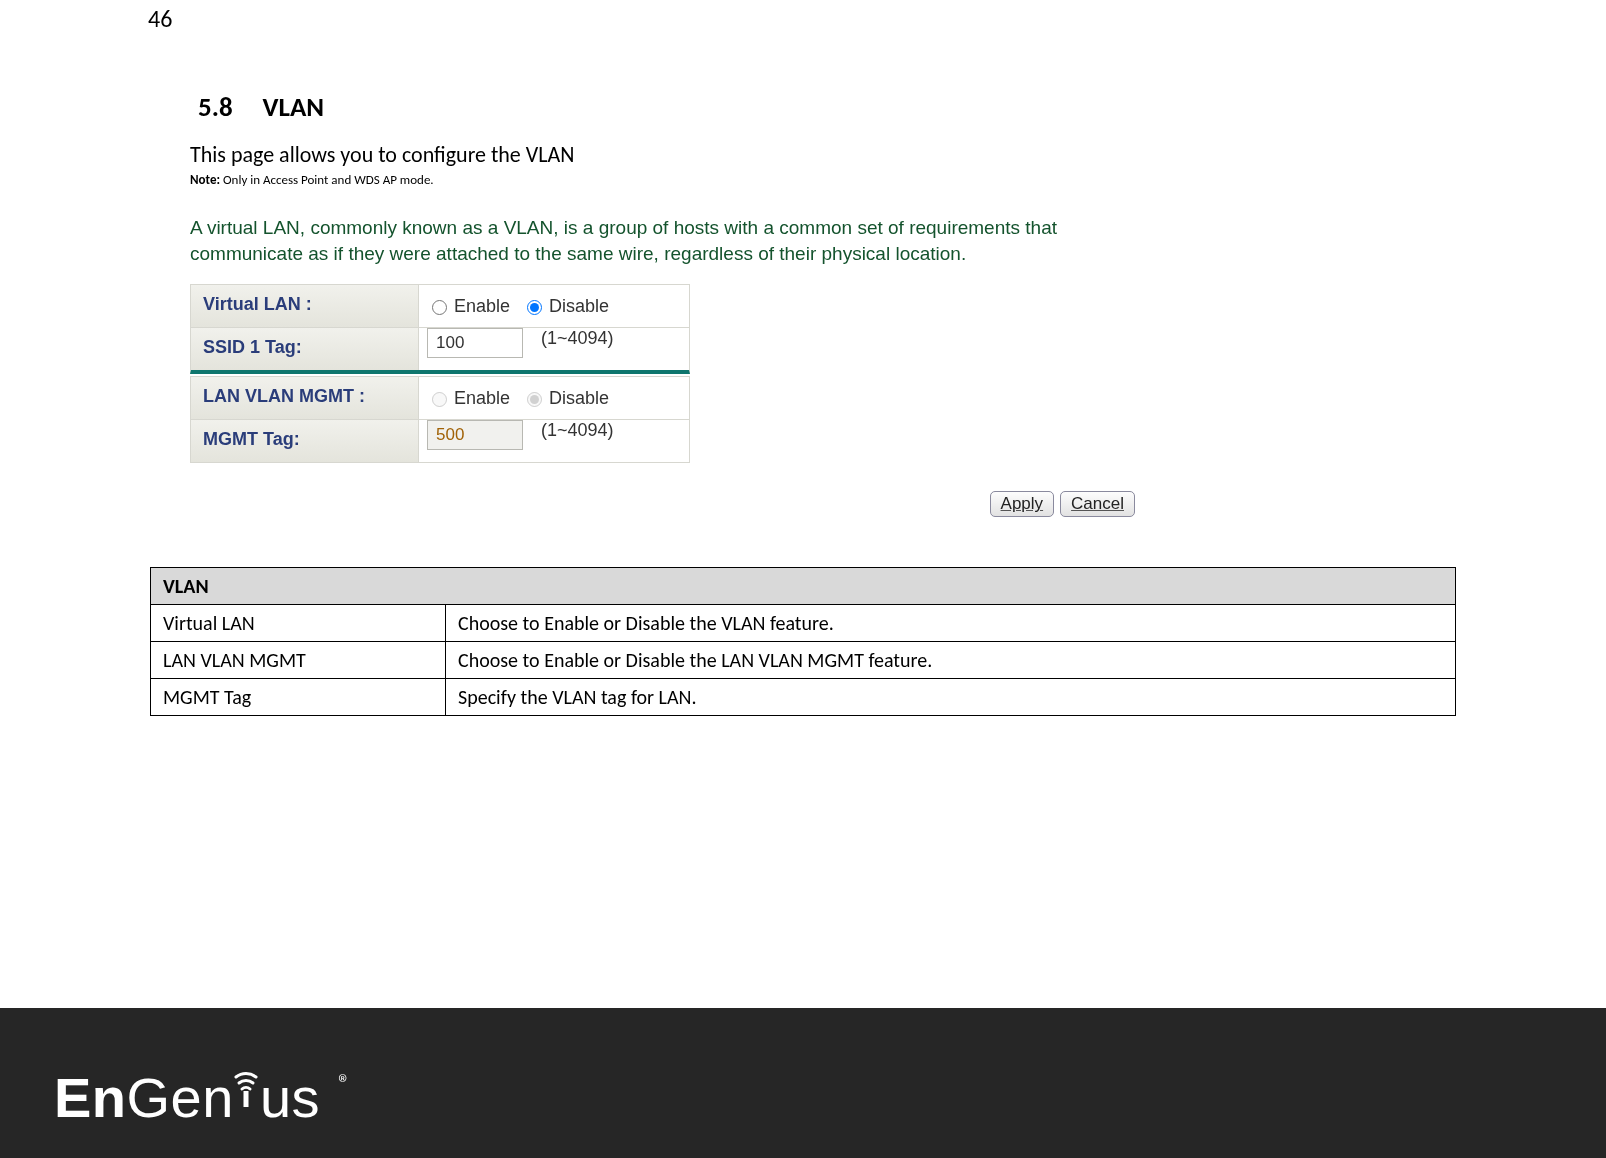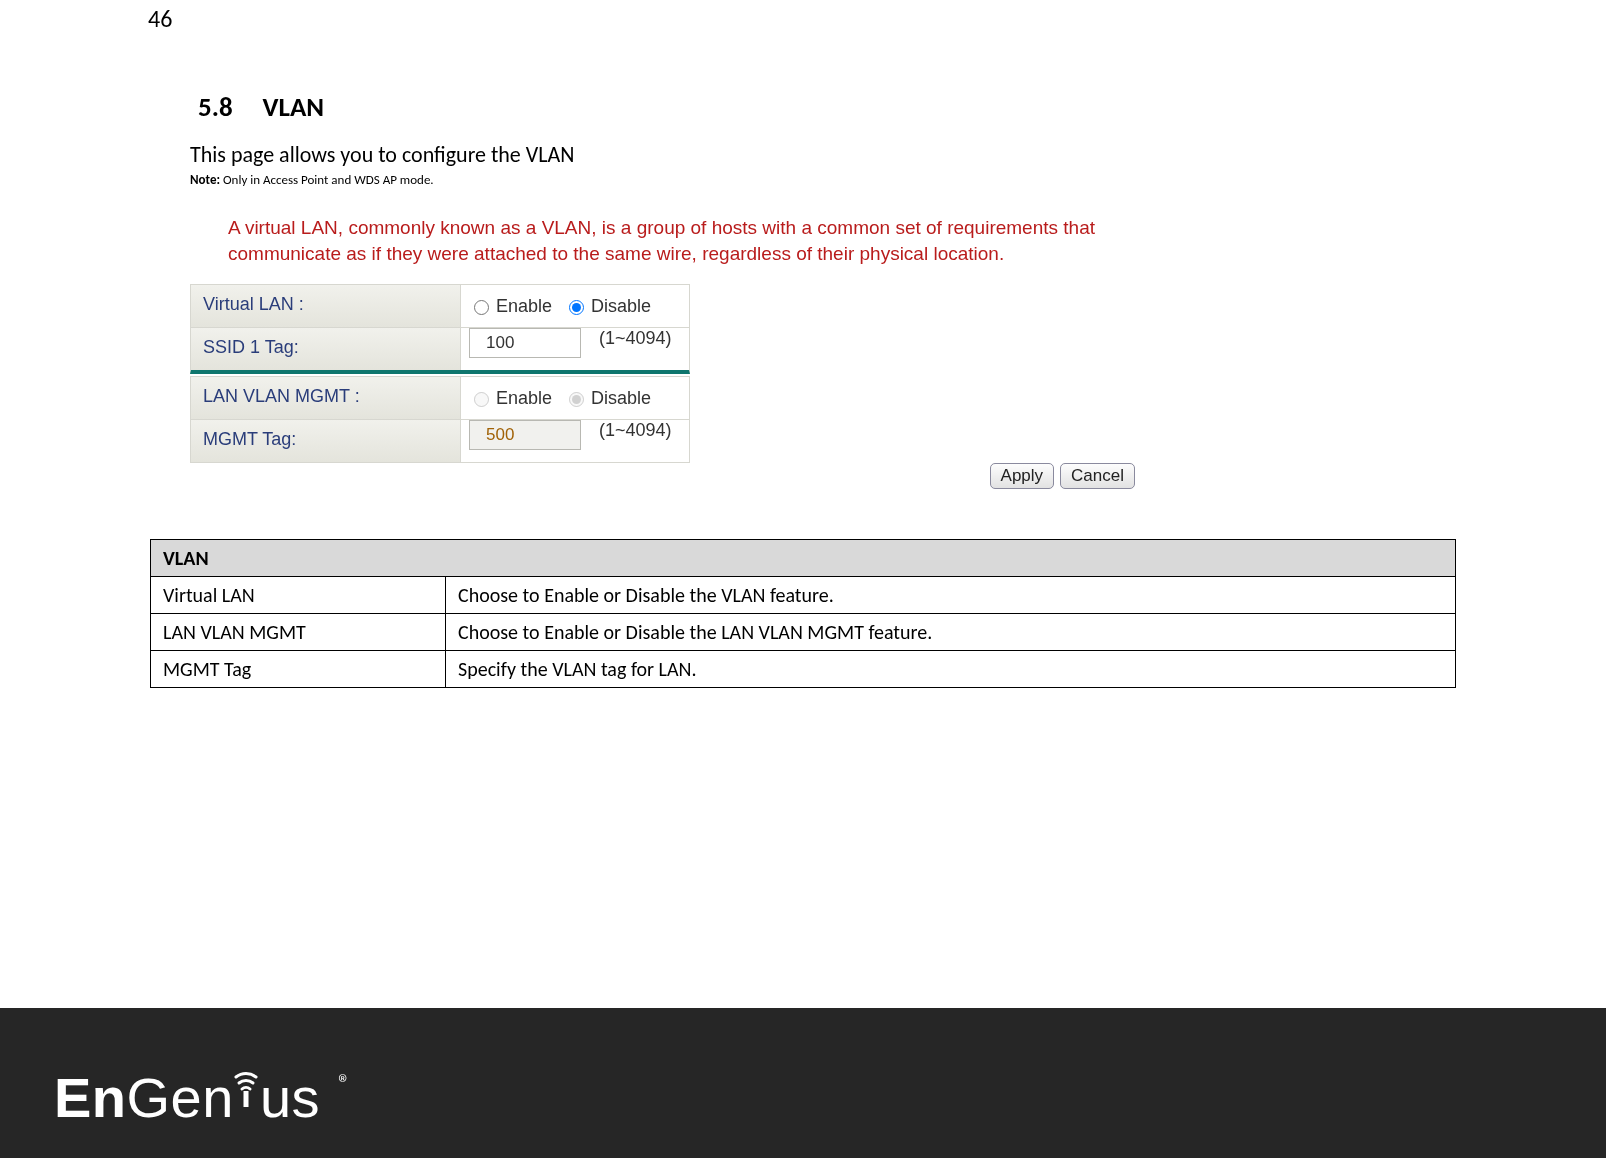--- a/index.html
+++ b/index.html
@@ -45,75 +45,76 @@
   
   .shot {
     margin: 28px 0 0 40px;
     width: 945px;
     font-family: Arial, sans-serif;
     color: #555;
   }
   .shot .desc {
     font-size: 19px;
     line-height: 1.35;
-    color: #b91c1c;
+    color: #14532d;
     margin-bottom: 18px;
-    margin-left: 38px;
   }
   .form-block { width: 500px; }
   .form-row {
     display: flex;
     align-items: stretch;
     border: 1px solid #d7d7d0;
     border-bottom: none;
     background: #fff;
     height: 42px;
   }
   .form-row:last-of-type { border-bottom: 1px solid #d7d7d0; }
   .form-row.gap-after { margin-bottom: 2px; border-bottom: 4px solid #0f766e;}
   .label-cell {
-    width: 270px;
+    width: 228px;
     box-sizing: border-box;
     padding: 9px 10px 0 12px;
-    font-weight: normal;
+    font-weight: bold;
     color: #2a3d7a;
     font-size: 18px;
     background-image: linear-gradient(#f1f1ec, #e4e4dc);
     border-right: 1px solid #d7d7d0;
   }
   .value-cell {
     flex: 1;
     display: flex;
     padding-left: 8px;
     gap: 6px;
     font-size: 18px;
     color: #333;
   }
   .value-cell input[type="text"] {
     width: 78px;
     height: 24px;
     font-size: 17px;
-    padding: 2px 16px;
+    padding: 2px 8px;
     border: 1px solid #b8b8b2;
     background: #fff;
     color: #333;
   }
   .value-cell input[type="text"][disabled] {
     background: #f1f1ee;
     color: #a16207;
   }
   .value-cell .range { margin-left: 12px; color:#333; }
   .radio-wrap { display:inline-flex; align-items:center; gap:4px; margin-right:6px; }
   .radio-wrap input[type="radio"] { width:15px; height:15px; }
 
   .btnbar {
+    margin-top: 28px;
     display: flex;
     justify-content: flex-end;
     gap: 6px;
     width: 100%;
+    text-decoration: underline;
   }
   .btnbar button {
     font-size: 17px;
     padding: 2px 10px;
     border: 1.5px solid #8a8a9e;
     border-radius: 5px;
     background-image: linear-gradient(#fdfdfd, #e2e2e2);
     color: #222;
     cursor: pointer;
   }

